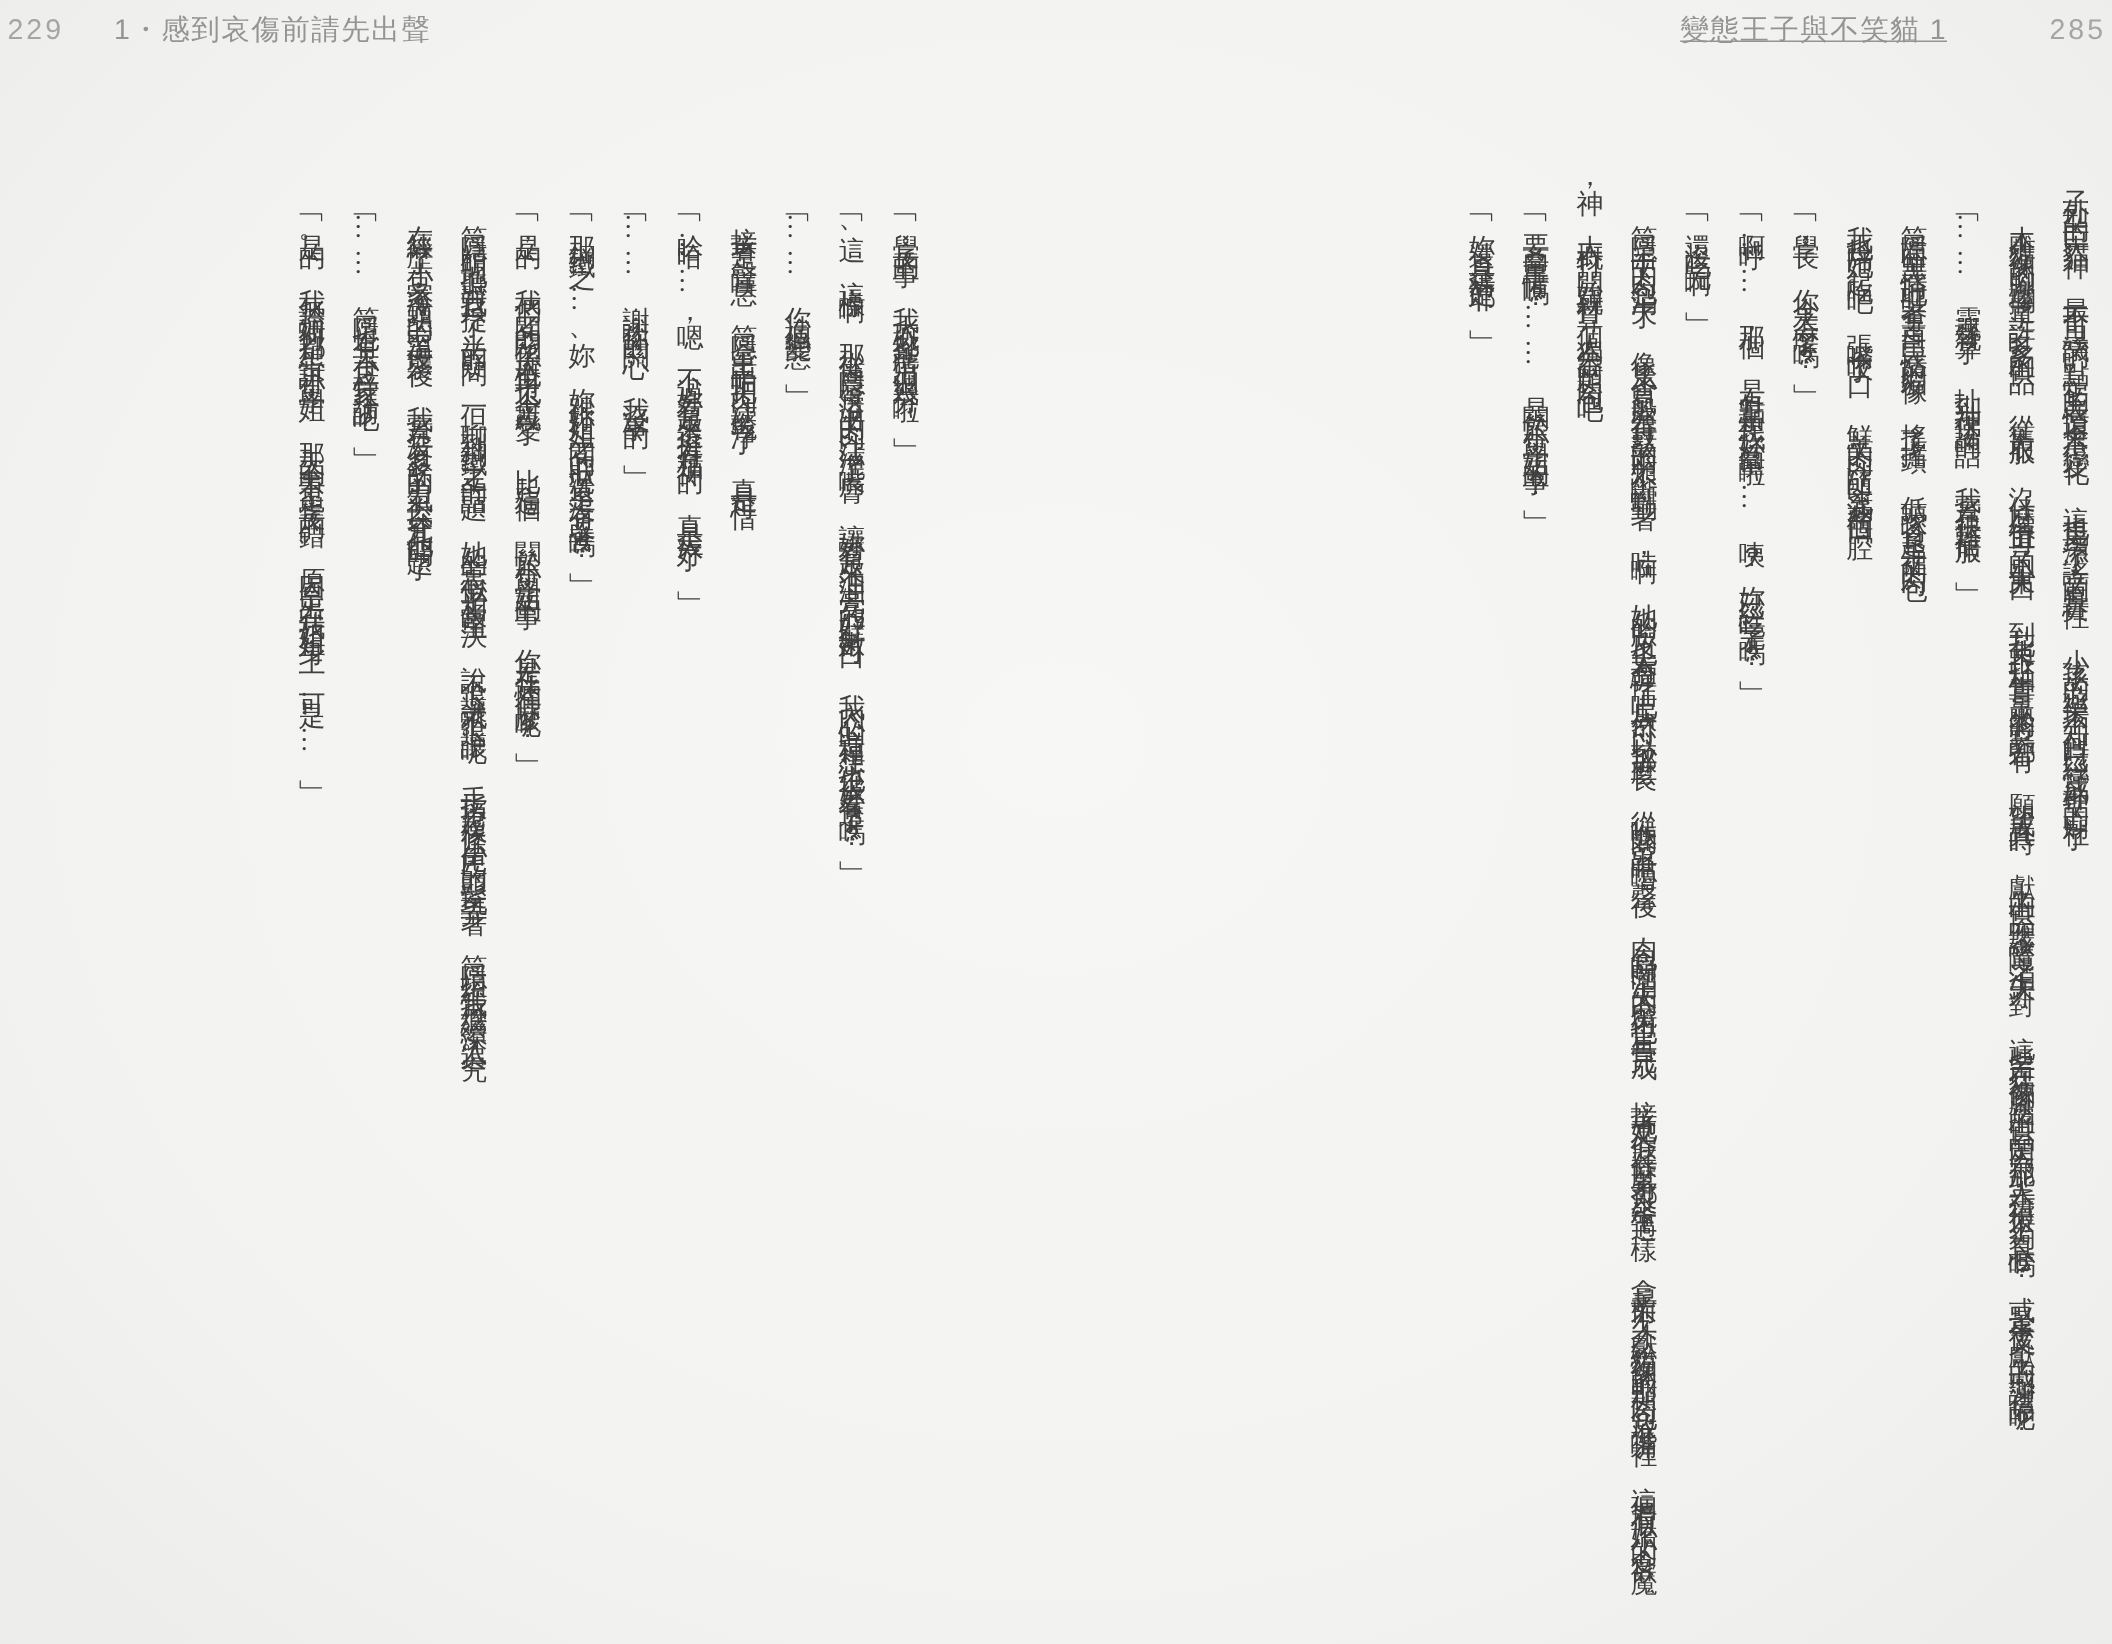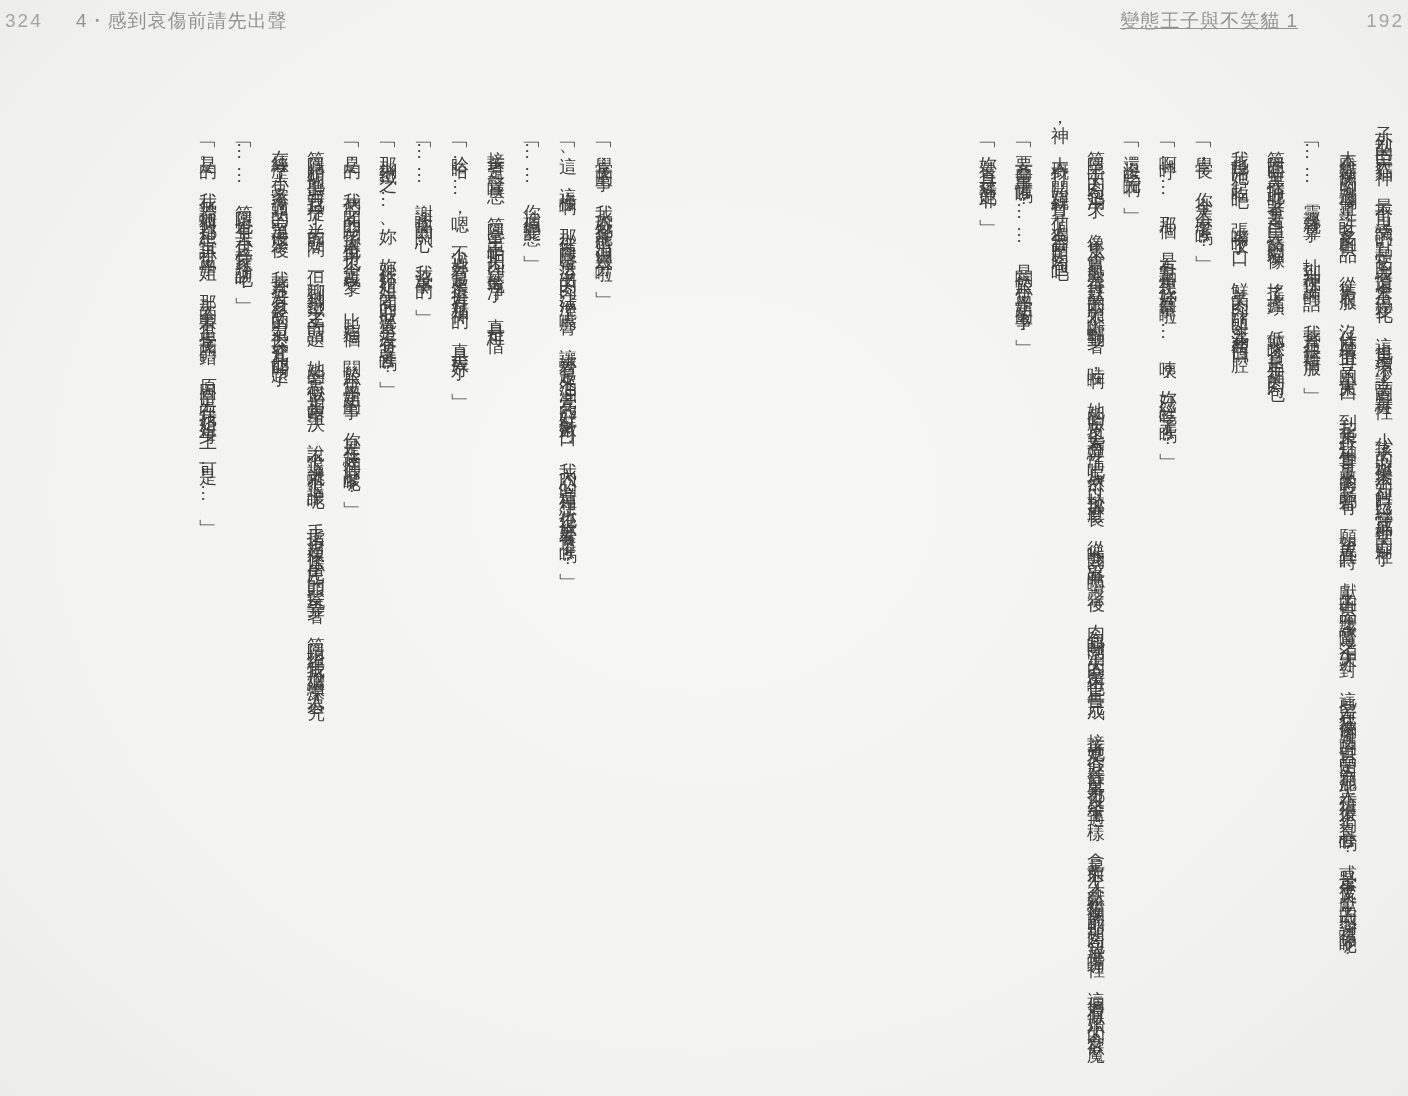--- a/index.html
+++ b/index.html
@@ -35,24 +35,24 @@
   }
   .page-right{right:6px;width:640px;}
   .page-left{left:0px;width:622px;}
   .page-text p{margin:0;padding:0;}
   .page-text p.indent{text-indent:24px;}
 </style>
 </head>
 <body>
 
 <div class="running-head">
-  <span class="head-left-num pagenum">324</span>
-  <span class="head-left-title">4・感到哀傷前請先出聲</span>
+  <span class="head-left-num pagenum">229</span>
+  <span class="head-left-title">1・感到哀傷前請先出聲</span>
   <span class="head-right-title">變態王子與不笑貓 1</span>
-  <span class="head-right-num pagenum">192</span>
+  <span class="head-right-num pagenum">285</span>
 </div>
 
 <div class="page-text page-right">
     <p class="para">子外型的巨大貓神。最不可思議的一點是它的表情還會不停變化，這也更增添了謠言的真實性。小孩子的遊樂場不知何時已經變成神聖的廟社了。</p>
     <p class="para indent">木雕貓像的腳邊擱置了許許多多的供品。從舊衣服、沒什麼價值可言的小東西，到花束跟打柏青哥贏來的獎品都有。願望成真時，獻上的供品應該會隨之消失才對，這些留在貓像腳邊的供品是因為那些人祈禱得不夠真心嗎？或是事後又獻上的感謝禮品呢？</p>
     <p class="para indent">「……靈魂就算了，扯到神佛論的話，我實在很難信服。」</p>
     <p class="para indent">筒隱面無表情地盯著奪走自己表情的貓像。搖了搖頭，低頭啄食起手裡的肉包。</p>
     <p class="para indent">我也陪她一起吃吧。張嘴咬了一口，鮮美的肉汁隨即充滿整個口腔。</p>
     <p class="para indent">「學長，你今天怎麼了嗎？」</p>
     <p class="para indent">「啊呼……那個，是有點事想找妳商量啦……咦？妳已經吃完了嗎？」</p>

